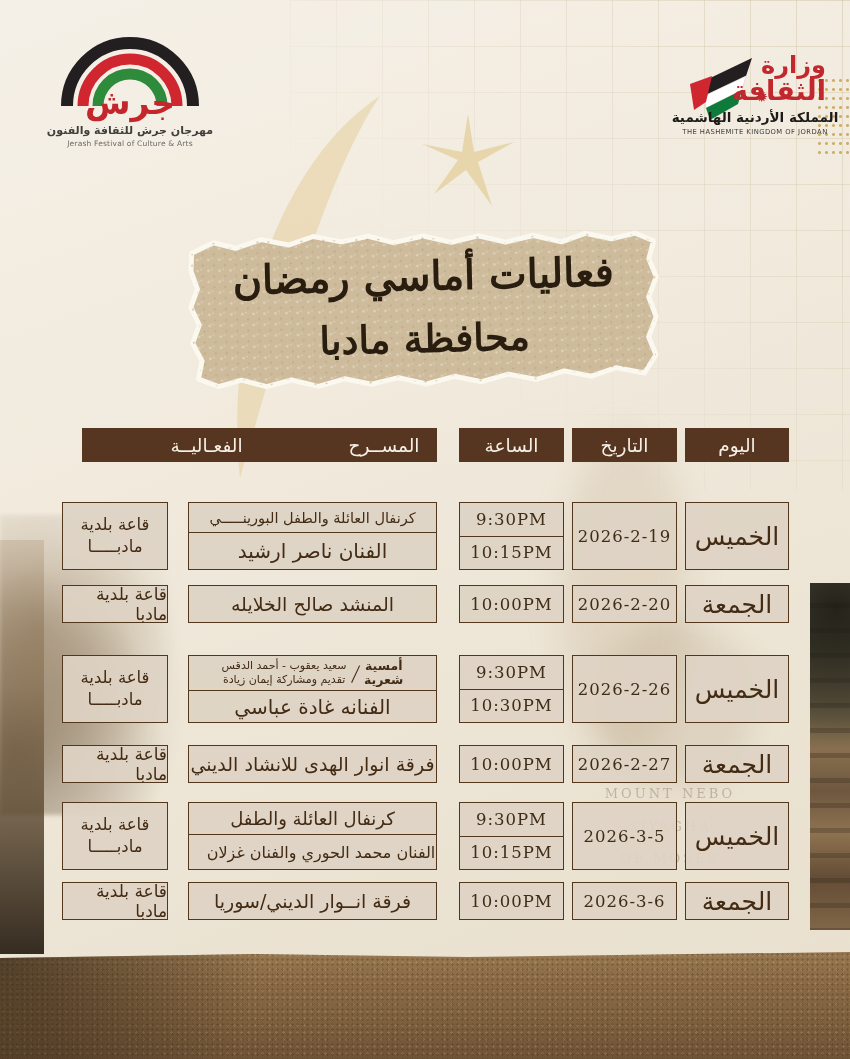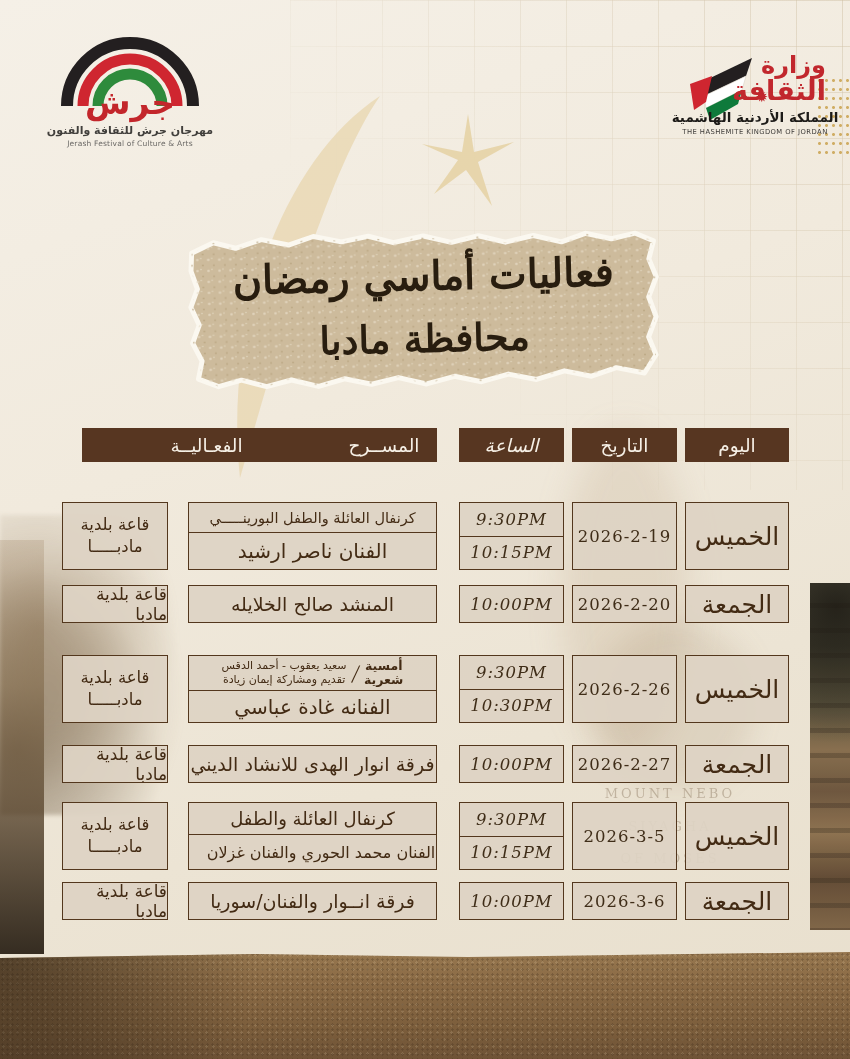--- a/index.html
+++ b/index.html
@@ -89,21 +89,21 @@
     position:absolute;left:0;right:0;text-align:center;color:#281d0f;font-weight:bold;
     font-family:"DejaVu Serif",serif;
   }
   .title-l1{top:22px;font-size:40px;}
   .title-l2{top:86px;font-size:38px;}
   
   .schedule{position:absolute;left:62px;top:428px;width:727px;direction:rtl;z-index:5;}
   .trow{display:flex;direction:rtl;}
   .c-day{width:104px;margin-inline-end:8px;}
   .c-date{width:105px;margin-inline-end:8px;}
-  .c-time{width:105px;margin-inline-end:22px;font-style:italic;}
+  .c-time{width:105px;margin-inline-end:22px;}
   .c-event{width:249px;margin-inline-end:20px;}
   .c-venue{width:106px;}
   .hrow .hcell{
     height:34px;background:#573621;color:#f6f0e6;
     display:flex;align-items:center;justify-content:center;
     font-size:18.5px;box-sizing:border-box;
   }
   .hrow{margin-bottom:40px;}
   .cell{
     box-sizing:border-box;border:1.6px solid #53371d;background:rgba(222,211,196,.93);
@@ -320,18 +320,18 @@
     <div class="trow short">
       <div class="cell c-day day-txt">الجمعة</div>
       <div class="cell c-date date-cell">
           <span class="ltr">2026-3-6</span>
         </div>
       <div class="cell c-time time-cell">
           <div class="sub">
             <span class="ltr">10:00PM</span>
           </div>
         </div>
-      <div class="cell c-event event-one">فرقة انــوار والفنان/سوريا</div>
+      <div class="cell c-event event-one">فرقة انــوار الديني/سوريا</div>
       <div class="cell c-venue venue-one">قاعة بلدية مادبا</div>
     </div>
 
   </div>
 </div>
 
 </body></html>

